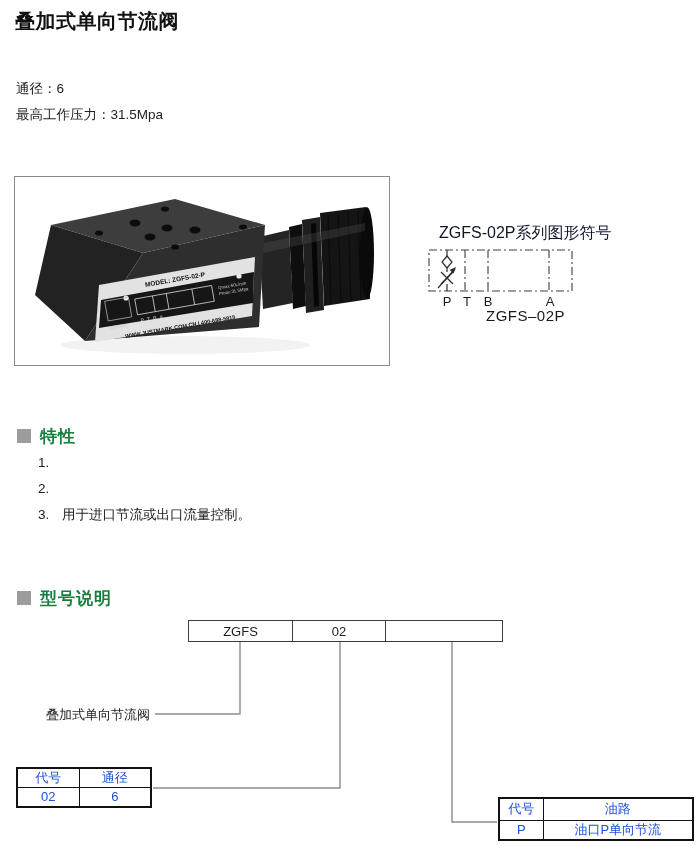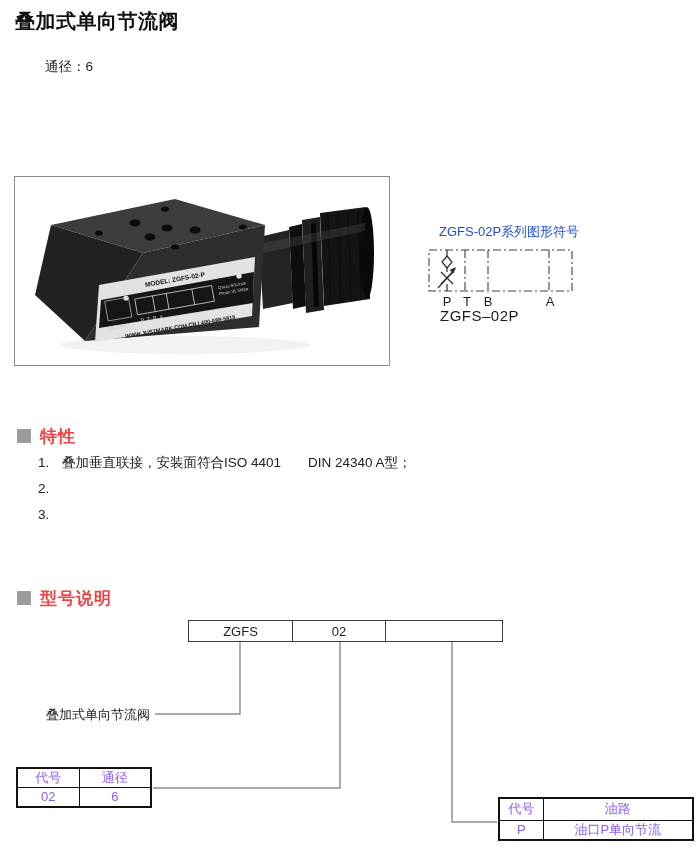--- a/index.html
+++ b/index.html
@@ -7,56 +7,57 @@
     position:relative;width:700px;height:851px;background:#ffffff;overflow:hidden;
     font-family:"Liberation Sans","DejaVu Sans",sans-serif;color:#1c1c1c;
   }
   .abs{position:absolute;}
   .title-line{font-size:20px;font-weight:bold;letter-spacing:0.5px;color:#111;}
   .spec-line{font-size:13.5px;line-height:26px;color:#222;white-space:pre;}
   .photo-frame{
     left:14px;top:176px;width:376px;height:190px;
     border:1px solid #8a8a8a;background:#fff;box-sizing:border-box;
   }
-  .sym-title{font-size:13px;color:#1d4ed8;white-space:nowrap;text-align:center;}
-  .sym-caption{font-size:15px;color:#1a1a1a;letter-spacing:0.5px;text-align:left;}
+  .sym-title{font-size:16px;color:#0f172a;white-space:nowrap;text-align:center;}
+  .sym-caption{font-size:15px;color:#1a1a1a;letter-spacing:0.5px;text-align:right;}
   .section-bullet{width:14px;height:14px;background:#9c9c9c;}
-  .section-heading{font-size:17px;font-weight:bold;color:#ef4444;letter-spacing:1px;}
+  .section-heading{font-size:17px;font-weight:bold;color:#15803d;letter-spacing:1px;}
   .feature-row{display:flex;line-height:26px;font-size:13.5px;color:#222;}
   .feature-num{width:24px;flex:0 0 24px;}
   .feature-text{white-space:pre-wrap;}
   .model-box{
     left:188px;top:620px;width:315px;height:22px;display:flex;
     border:1.5px solid #3c3c3c;box-sizing:border-box;background:#fff;
   }
   .model-cell{
     box-sizing:border-box;height:100%;display:flex;align-items:center;justify-content:center;
     font-size:13px;color:#1c1c1c;
   }
   .model-cell.c1{width:104px;border-right:1.5px solid #3c3c3c;}
   .model-cell.c2{width:93px;border-right:1.5px solid #3c3c3c;}
   .model-cell.c3{flex:1;}
   .series-label{font-size:13px;color:#222;}
   table.code-table{border-collapse:collapse;background:#fff;table-layout:fixed;}
   table.code-table td{
-    border:1px solid #111;text-align:center;font-size:13px;color:#8b5cf6;
+    border:1px solid #111;text-align:center;font-size:13px;color:#1d4ed8;
     padding:0;height:19px;box-sizing:border-box;
   }
   table.code-table{border:2px solid #111;}
   svg{display:block;}
 </style>
 </head>
 <body>
 
 <div class="page">
 
   <div class="abs title-line" style="left:15px;top:8px;">叠加式单向节流阀</div>
 
-  <div class="abs" style="left:16px;top:54px;margin-left:29px;">
+  <div class="abs" style="left:16px;top:76px;">
     <div class="spec-line">通径：6</div>
+    <div class="spec-line">最高工作压力：31.5Mpa</div>
   </div>
 
   <div class="abs photo-frame">
     <svg width="374" height="188" viewBox="0 0 374 188">
 
       <ellipse cx="170" cy="168" rx="125" ry="9" fill="#000" opacity="0.05"></ellipse>
 
       <polygon points="244,60 274,53 278,126 248,132" fill="#242424"></polygon>
       <polygon points="274,50 287,47 291,129 278,132" fill="#0e0e0e"></polygon>
       <polygon points="287,43 305,40 309,133 291,136" fill="#1f1f1f"></polygon>
@@ -129,27 +130,27 @@
     </g>
   </svg>
 
   <div class="abs sym-caption" style="left:440px;top:307px;width:125px;">ZGFS–02P</div>
 
   <div class="abs section-bullet" style="left:17px;top:429px;"></div>
   <div class="abs section-heading" style="left:40px;top:425px;">特性</div>
   <div class="abs" style="left:38px;top:450px;width:560px;">
     <div class="feature-row">
       <span class="feature-num">1.</span>
-      <span class="feature-text">叠加垂直联接，安装面符合ISO 4401　　DIN 24340 A型；</span>
     </div>
     <div class="feature-row">
       <span class="feature-num">2.</span>
     </div>
     <div class="feature-row">
       <span class="feature-num">3.</span>
+      <span class="feature-text">用于进口节流或出口流量控制。</span>
     </div>
   </div>
 
   <div class="abs section-bullet" style="left:17px;top:591px;"></div>
   <div class="abs section-heading" style="left:40px;top:587px;font-family:Liberation Serif, serif;">型号说明</div>
 
   <svg class="abs" style="left:0;top:640px;pointer-events:none;" width="700" height="211" viewBox="0 0 700 211">
     <g stroke="#8c8c8c" stroke-width="1.4" fill="none">
       <polyline points="240,1 240,74 155,74"></polyline>
       <polyline points="340,1 340,148 153,148"></polyline>

